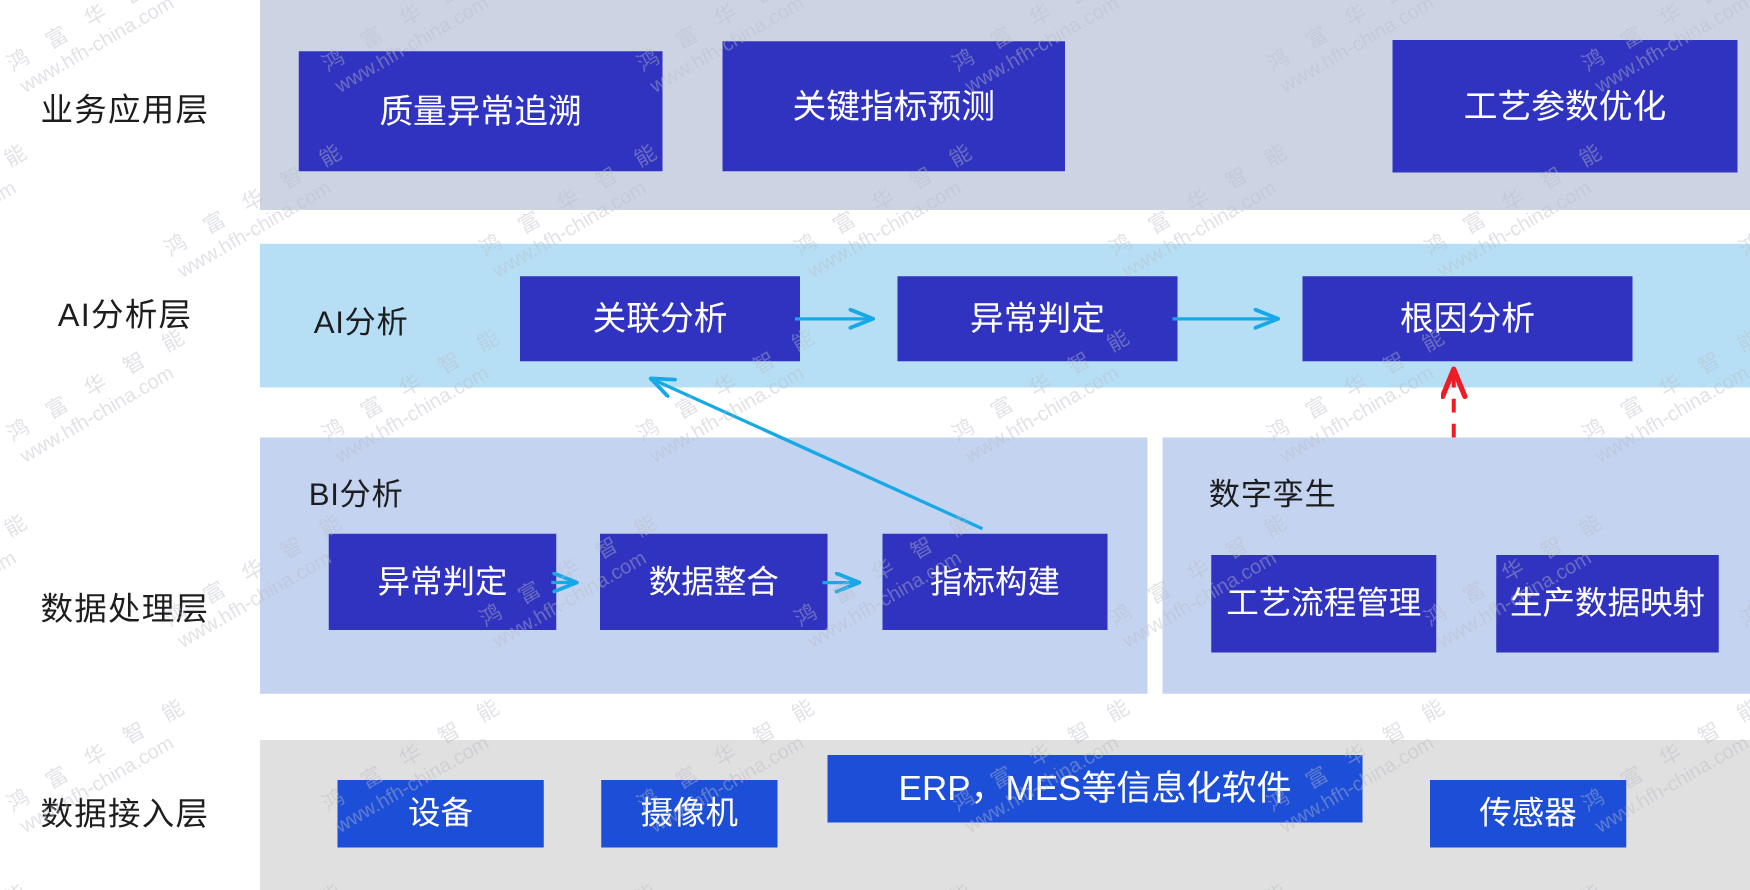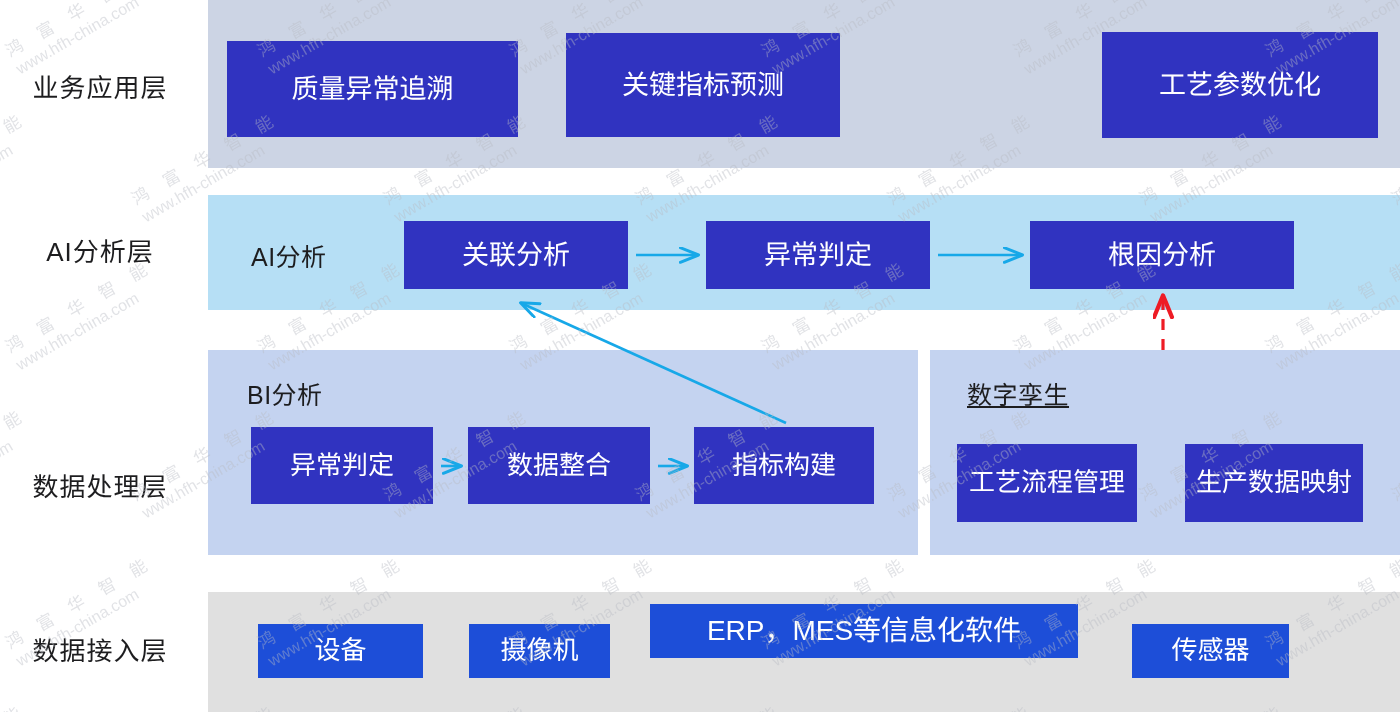--- a/index.html
+++ b/index.html
@@ -68,20 +68,21 @@
     position:absolute;
     display:flex;
     align-items:center;
     justify-content:center;
     text-align:center;
     color:#ffffff;
     box-sizing:border-box;
     z-index:20;
     line-height:1.22;
     padding:2px 6px;
+    margin-left:12px;
   }
   .box-blue{ background:#3033c0; }
   .box-teal{ background:#1d4ed8; }
 
   .panel-title{
     position:absolute;
     color:#1d1d1f;
     font-size:25px;
     z-index:21;
     white-space:nowrap;
@@ -118,21 +119,21 @@
   <div class="box box-blue" style="left:404px;top:221px;width:224px;height:68px;font-size:27px;">关联分析</div>
   <div class="box box-blue" style="left:706px;top:221px;width:224px;height:68px;font-size:27px;">异常判定</div>
   <div class="box box-blue" style="left:1030px;top:221px;width:264px;height:68px;font-size:27px;">根因分析</div>
 
   <div class="panel" style="left:208px;top:350px;width:710px;height:205px;"></div>
   <div class="panel" style="left:930px;top:350px;width:470px;height:205px;"></div>
 
   <div class="layer-label" style="top:441px;margin-top:32px;">数据处理层</div>
 
   <div class="panel-title" style="left:228px;top:375px;">BI分析</div>
-  <div class="panel-title" style="left:948px;top:375px;text-decoration:underline;">数字孪生</div>
+  <div class="panel-title" style="left:948px;top:375px;">数字孪生</div>
 
   <div class="box box-blue" style="left:251px;top:427px;width:182px;height:77px;font-size:26px;">异常判定</div>
   <div class="box box-blue" style="left:468px;top:427px;width:182px;height:77px;font-size:26px;">数据整合</div>
   <div class="box box-blue" style="left:694px;top:427px;width:180px;height:77px;font-size:26px;">指标构建</div>
 
   <div class="box box-blue" style="left:957px;top:444px;width:180px;height:78px;font-size:26px;">工艺流程管理</div>
   <div class="box box-blue" style="left:1185px;top:444px;width:178px;height:78px;font-size:26px;">生产数据映射</div>
 
   <div class="band band-bottom" style="left:208px;top:592px;width:1192px;height:120px;"></div>
   <div class="layer-label" style="top:637px;">数据接入层</div>

